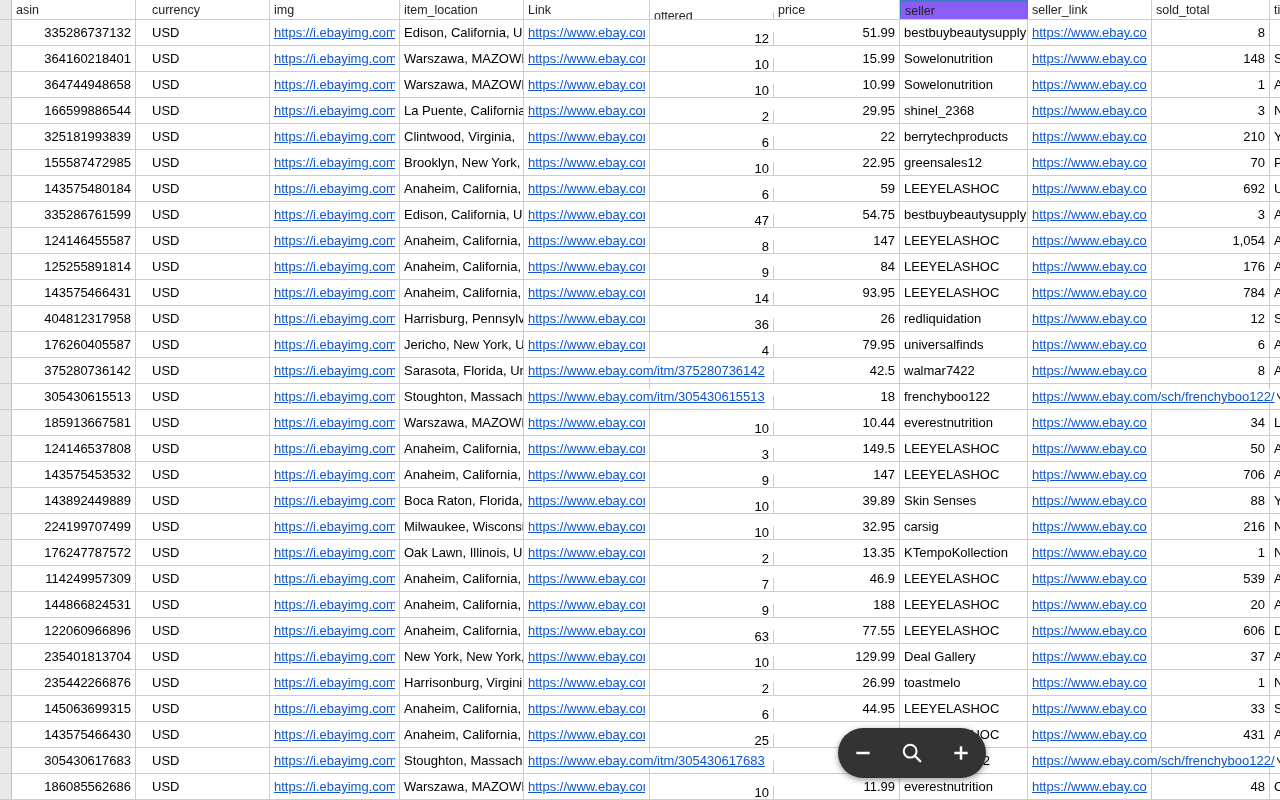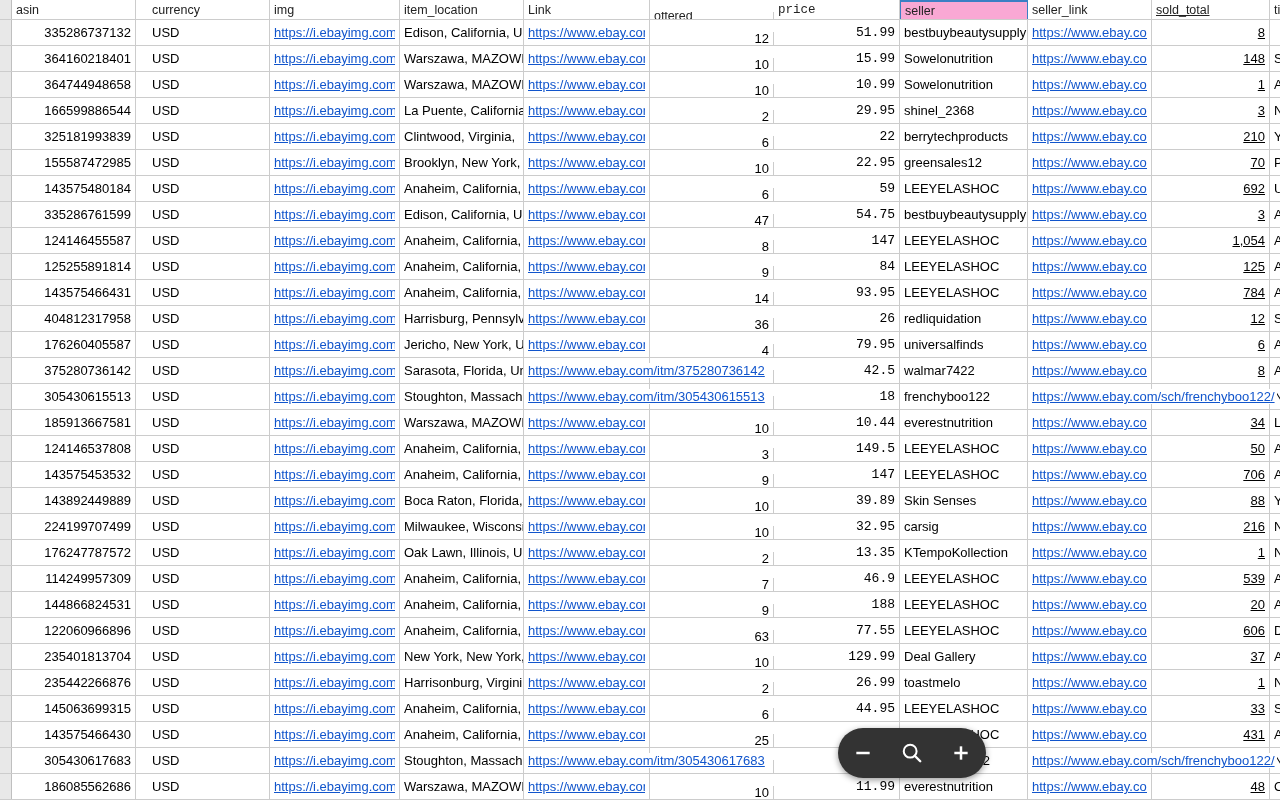--- a/index.html
+++ b/index.html
@@ -42,35 +42,35 @@
     padding: 0 4px;
     display: flex;
     align-items: center;
     overflow: hidden;
     white-space: nowrap;
   }
   .header-row .cell {
     align-items: center;
   }
   .selected-header {
-    background: #f9a8d4;
+    background: #8b5cf6;
     border-top: 2px solid #3b7fc4;
     border-left: 1px solid #3b7fc4;
     border-right: 1px solid #3b7fc4;
   }
   .col-asin    { width: 124px; min-width: 124px; justify-content: flex-end; text-align: right; }
   .col-currency{ width: 122px; min-width: 122px; margin-left: 12px; }
   .col-img     { width: 130px; min-width: 130px; }
   .col-loc     { width: 124px; min-width: 124px; }
   .col-link    { width: 126px; min-width: 126px; }
   .col-offered { width: 124px; min-width: 124px; justify-content: flex-end; margin-top: 12px; }
-  .col-price   { width: 126px; min-width: 126px; justify-content: flex-end; font-family: Liberation Mono, monospace; }
+  .col-price   { width: 126px; min-width: 126px; justify-content: flex-end; }
   .col-seller  { width: 128px; min-width: 128px; }
   .col-slink   { width: 124px; min-width: 124px; }
-  .col-sold    { width: 118px; min-width: 118px; justify-content: flex-end; text-decoration: underline; }
+  .col-sold    { width: 118px; min-width: 118px; justify-content: flex-end; }
   .col-tail    { width: 22px;  min-width: 22px; }
   .header-row .col-asin,
   .header-row .col-offered,
   .header-row .col-price,
   .header-row .col-sold { justify-content: flex-start; }
   a.link {
     color: #1155cc;
     text-decoration: underline;
     overflow: hidden;
     text-overflow: clip;
@@ -321,21 +321,21 @@
         <div class="cell col-loc">Anaheim, California,</div>
         <div class="cell col-link">
           <a class="link" href="#">https://www.ebay.com</a>
         </div>
         <div class="cell col-offered num">9</div>
         <div class="cell col-price num">84</div>
         <div class="cell col-seller">LEEYELASHOC</div>
         <div class="cell col-slink">
           <a class="link" href="#">https://www.ebay.com</a>
         </div>
-        <div class="cell col-sold num">125</div>
+        <div class="cell col-sold num">176</div>
         <div class="cell col-tail">A</div>
       </div>
       <div class="row">
         <div class="stub"></div>
         <div class="cell col-asin num">143575466431</div>
         <div class="cell col-currency">USD</div>
         <div class="cell col-img">
           <a class="link" href="#">https://i.ebayimg.com</a>
         </div>
         <div class="cell col-loc">Anaheim, California,</div>

